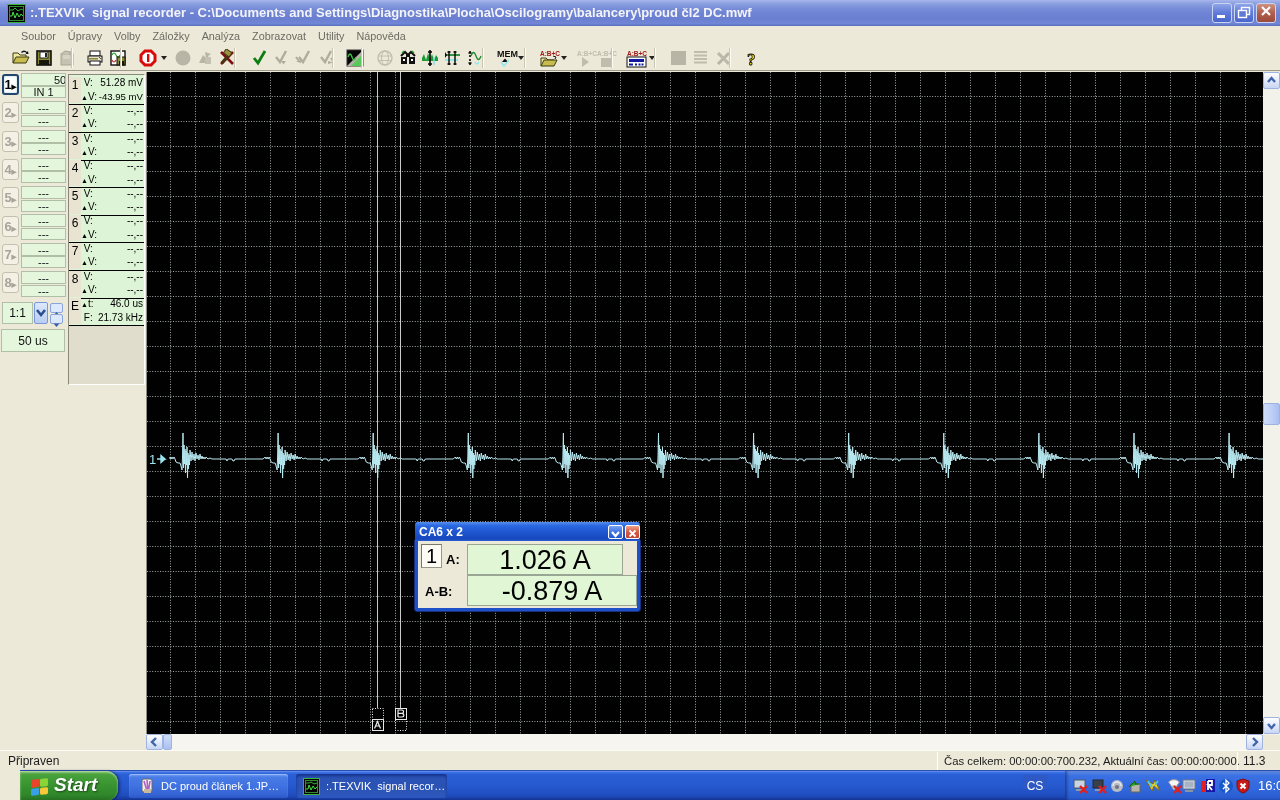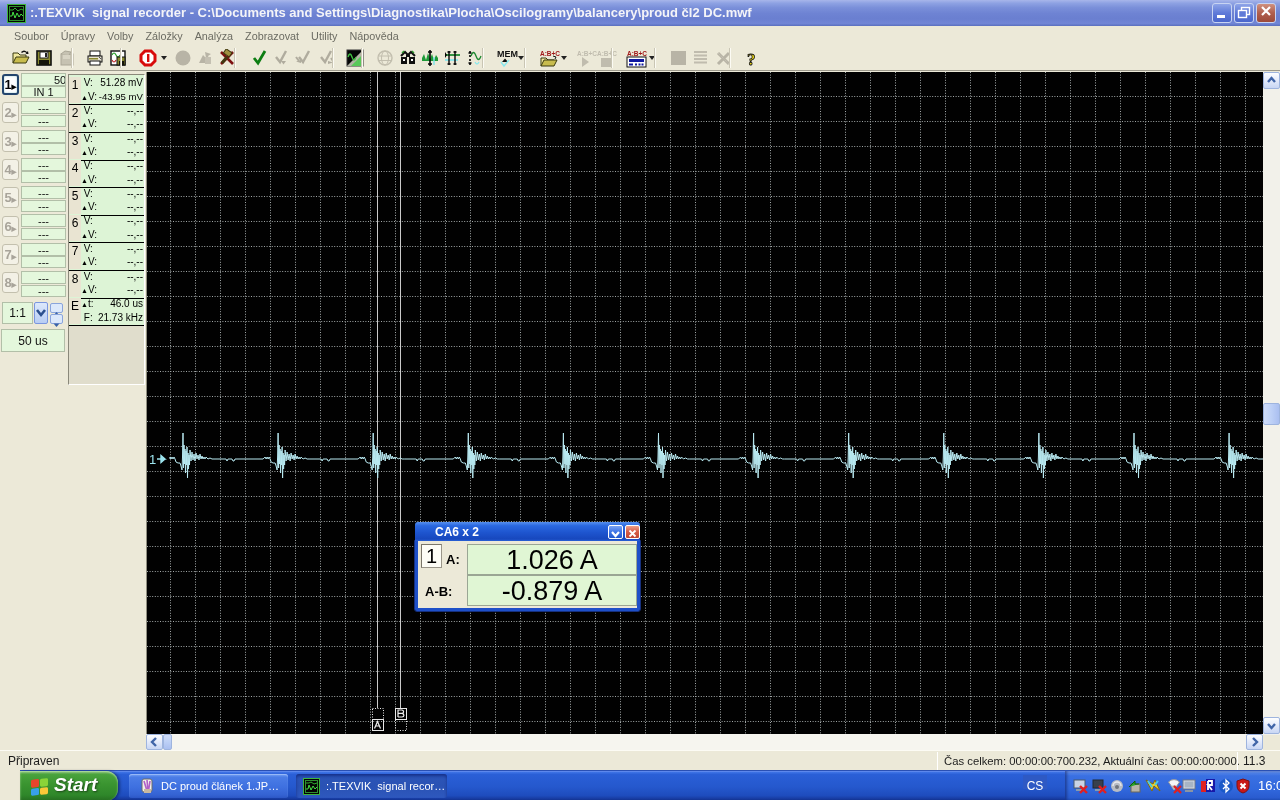--- a/index.html
+++ b/index.html
@@ -42,21 +42,21 @@
 #startbtn .stxt{position:absolute;left:34px;top:3px;color:#fff;font-size:19px;font-weight:bold;font-style:italic;text-shadow:1px 1px 2px #1c4718;}
 .taskbtn{position:absolute;top:3px;height:24px;border-radius:3px;font-size:11px;color:#fff;white-space:nowrap;overflow:hidden;}
 .tray{position:absolute;left:1045px;top:0;width:235px;height:30px;
  background:linear-gradient(180deg,#79a0f2 0,#4d80e8 8%,#3a70e2 16%,#3168dd 60%,#2a5cd0 88%,#2050bc 100%);
  box-shadow:inset 2px 0 3px rgba(10,20,80,.5);}
 .trayicon{position:absolute;top:7px;width:16px;height:16px;}
 #ca6{position:absolute;left:415px;top:541px;width:225px;height:70px;background:#ece9d8;
  border:3px solid #1e50c8;border-top:none;border-radius:0 0 2px 2px;outline:1px solid #16307e;}
 #ca6title{position:absolute;left:-3px;top:-19px;width:225px;height:19px;border-radius:3px 3px 0 0;
  background:linear-gradient(180deg,#5690ee 0,#2a68e0 20%,#1e55cf 55%,#1747bd 90%,#2a62d8 100%);}
-#ca6title .t{position:absolute;left:20px;top:3px;font-size:12px;font-weight:bold;color:#fff;}
+#ca6title .t{position:absolute;left:4px;top:3px;font-size:12px;font-weight:bold;color:#fff;}
 .ca6f{position:absolute;background:#e0f6d4;border:1px solid #9aa694;font-size:27px;color:#000;text-align:center;}
 .ca6l{position:absolute;font-size:13px;font-weight:bold;color:#000;}
 </style></head>
 <body>
 <div id="titlebar">
 <svg id="titleicon" width="19" height="19">
       <rect x="0.5" y="0.5" width="18" height="18" fill="#040404" stroke="#3db53d" stroke-width="1"></rect>
 <rect x="2.5" y="2.5" width="14" height="14" fill="none" stroke="#2f8f2f" stroke-width="1"></rect>
 <polyline points="3,12 5,12 6,8 8,14 10,9 12,13 14,10 16,12" fill="none" stroke="#44e044" stroke-width="1"></polyline>
 <polyline points="3,6 6,6 8,4 11,7 14,5 16,6" fill="none" stroke="#2fae2f" stroke-width="1"></polyline>
@@ -66,21 +66,21 @@
         <rect x="4" y="11" width="8" height="3" fill="#fff"></rect>
       </svg></div>
 <div class="tbtn" style="left:1234px;background:linear-gradient(180deg,#8fa5e8 0,#5f7ad8 50%,#4a66cc 100%);"><svg width="18" height="16">
         <rect x="6.5" y="3.5" width="8" height="7" fill="none" stroke="#fff" stroke-width="1.4"></rect>
         <rect x="3.5" y="6.5" width="8" height="7" fill="#5f7ad8" stroke="#fff" stroke-width="1.4"></rect>
       </svg></div>
 <div class="tbtn" style="left:1256px;background:linear-gradient(180deg,#cf9180 0,#b05f4e 50%,#9c4a3a 100%);"><svg width="18" height="16">
         <path d="M5 3 L13 11 M13 3 L5 11" stroke="#fff" stroke-width="2.2"></path>
       </svg></div>
 </div>
-<div id="menubar" style="padding-left:8px;"><span>Soubor</span><span>Úpravy</span><span>Volby</span><span>Záložky</span><span>Analýza</span><span>Zobrazovat</span><span>Utility</span><span>Nápověda</span></div>
+<div id="menubar" style="padding-left:15px;"><span>Soubor</span><span>Úpravy</span><span>Volby</span><span>Záložky</span><span>Analýza</span><span>Zobrazovat</span><span>Utility</span><span>Nápověda</span></div>
 <div id="toolbar">
     <div class="ti" style="left:4px;"><svg width="18" height="18">
         <path d="M1 14 L1 4 L6 4 L8 6 L14 6 L14 8" fill="#f0e8a0" stroke="#3a3a10"></path>
         <path d="M1 14 L4 8 L17 8 L14 14 Z" fill="#c8bc4e" stroke="#3a3a10"></path>
         <path d="M9 3 q3 -3 6 0 l1 -1 l0.5 3 l-3 0 l1 -1 q-2.5 -2 -4.5 0 Z" fill="#111"></path>
       </svg></div>
     <div class="ti" style="left:27px;"><svg width="18" height="18">
         <rect x="2" y="2" width="14" height="14" fill="#8a8a30" stroke="#101010" stroke-width="1.6"></rect>
         <rect x="5" y="3" width="8" height="6" fill="#fff" stroke="#222"></rect>
         <rect x="10" y="4" width="2" height="4" fill="#222"></rect>
@@ -435,21 +435,21 @@
     <div id="ca6title">
       <div class="t">CA6 x 2</div>
 <div style="position:absolute;left:193px;top:3px;width:15px;height:14px;border-radius:2px;background:linear-gradient(180deg,#7aa2f2 0,#3e74e6 50%,#2258cc 100%);border:1px solid #fff;"><svg width="13" height="12">
           <path d="M3 4 L6.5 8 L10 4" fill="none" stroke="#fff" stroke-width="2.2"></path>
         </svg></div>
 <div style="position:absolute;left:210px;top:3px;width:15px;height:14px;border-radius:2px;background:linear-gradient(180deg,#f0a088 0,#d8604a 45%,#c04632 100%);border:1px solid #fff;"><svg width="13" height="12">
           <path d="M3.5 2.5 L9.5 8.5 M9.5 2.5 L3.5 8.5" stroke="#fff" stroke-width="1.8"></path>
         </svg></div>
     </div>
     <div style="position:absolute;left:3px;top:19px;width:213px;height:61px;"></div>
-    <div class="ca6f" style="left:49px;top:3px;width:170px;height:31px;line-height:30px;text-align:center;">1.026 A</div>
+    <div class="ca6f" style="left:49px;top:3px;width:156px;height:31px;line-height:30px;text-align:center;">1.026 A</div>
     <div class="ca6f" style="left:49px;top:34px;width:170px;height:31px;line-height:30px;">-0.879 A</div>
     <div style="position:absolute;left:3px;top:3px;width:21px;height:24px;background:#fdfdf6;border:1px solid #9a968a;border-top-color:#7a766a;border-left-color:#7a766a;font-size:20px;text-align:center;line-height:23px;color:#000;">1</div>
     <div class="ca6l" style="left:28px;top:11px;">A:</div>
     <div class="ca6l" style="left:7px;top:43px;">A-B:</div>
   </div>
 <div id="statusbar">
 <div style="position:absolute;left:8px;top:3px;">Připraven</div>
 <div style="position:absolute;left:944px;top:4px;width:295px;overflow:hidden;white-space:nowrap;font-size:11.3px;">Čas celkem: 00:00:00:700.232, Aktuální čas: 00:00:00:000.0</div>
 <div style="position:absolute;left:1237px;top:1px;width:1px;height:18px;background:#b8b5a4;border-right:1px solid #fff;"></div>
     <div style="position:absolute;left:937px;top:1px;width:1px;height:18px;background:#b8b5a4;border-right:1px solid #fff;"></div>

